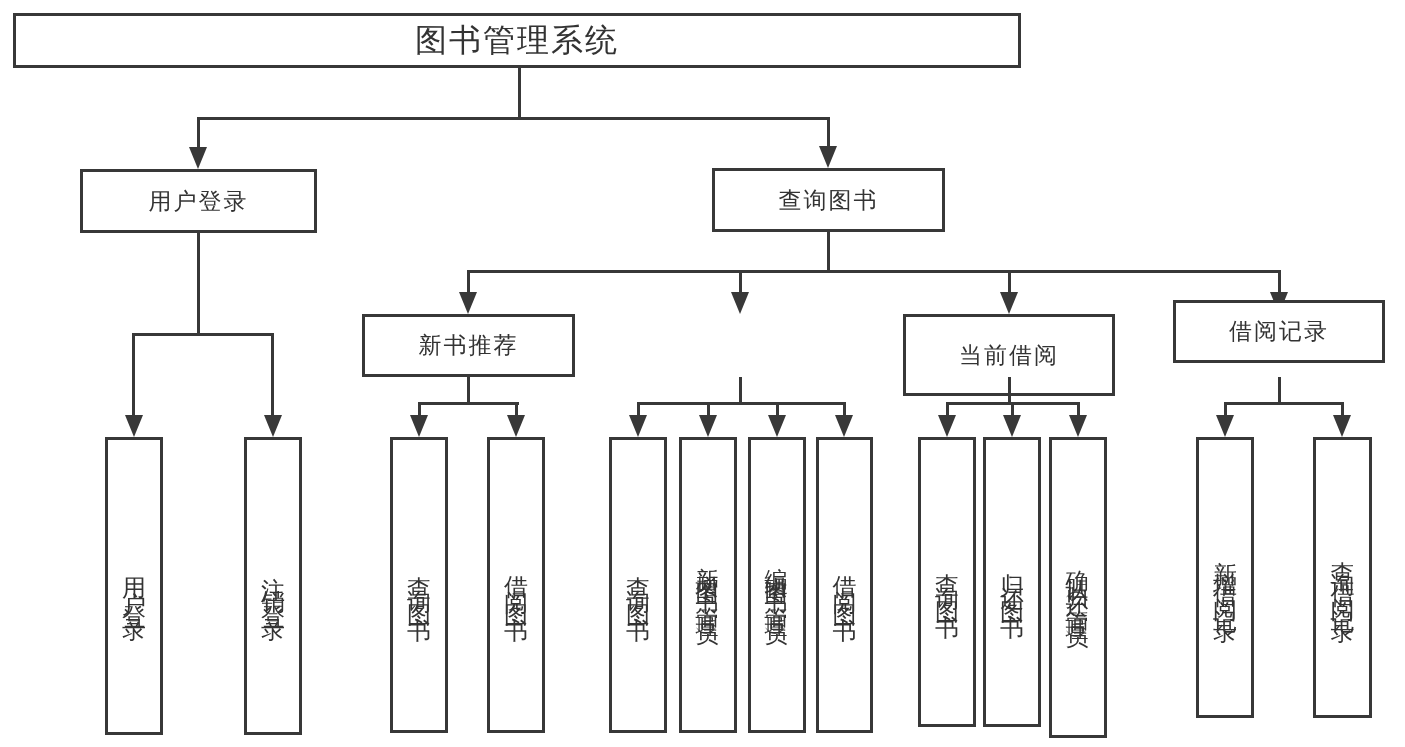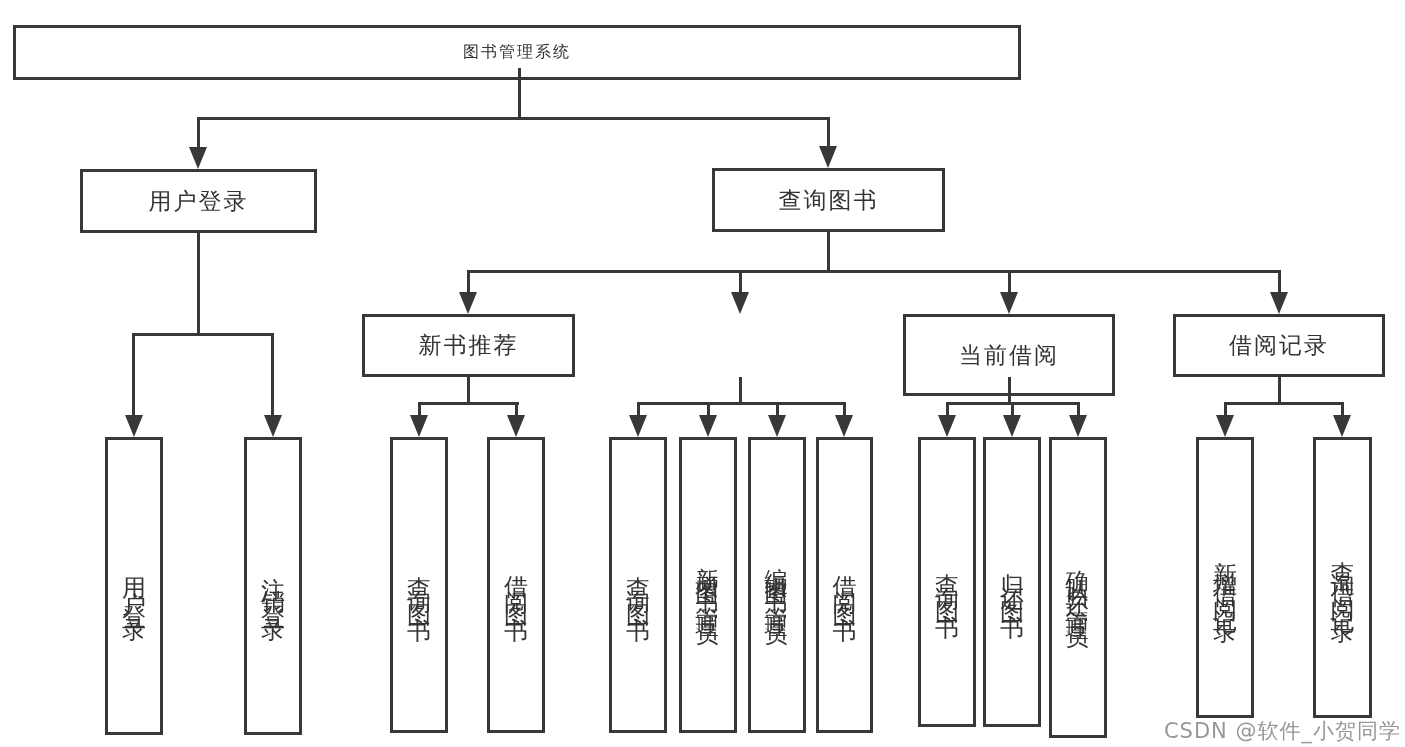--- a/index.html
+++ b/index.html
@@ -23,21 +23,21 @@
     position: absolute;
     border: 3px solid var(--line-color);
     background: #ffffff;
     display: flex;
     align-items: center;
     justify-content: center;
     font-size: 23px;
     color: var(--text-color);
     letter-spacing: 2px;
   }
-  .box.root { font-size: 16px; margin-top: 12px; }
+  .box.root { font-size: 32px; }
   .box.v {
     writing-mode: vertical-rl;
     text-orientation: mixed;
     font-size: 24px;
     letter-spacing: 14px;
   }
   .box.v.mid { letter-spacing: 12px; }
   .box.v.tight { font-size: 23px; letter-spacing: 8px; }
   .ln {
     position: absolute;
@@ -91,21 +91,21 @@
   <div class="ah" style="left:459px;top:292px"></div>
   <div class="ln" style="left:739px;top:270px;width:3px;height:30px"></div>
   <div class="ah" style="left:731px;top:292px"></div>
   <div class="ln" style="left:1008px;top:270px;width:3px;height:30px"></div>
   <div class="ah" style="left:1000px;top:292px"></div>
   <div class="ln" style="left:1278px;top:270px;width:3px;height:30px"></div>
   <div class="ah" style="left:1270px;top:292px"></div>
 
   <div class="box" style="left:362px;top:314px;width:213px;height:63px">新书推荐</div>
   <div class="box" style="left:903px;top:314px;width:212px;height:82px">当前借阅</div>
-  <div class="box" style="left:1173px;top:314px;width:212px;height:63px">借阅记录</div>
+  <div class="box" style="left:1173px;top:300px;width:212px;height:63px">借阅记录</div>
 
   <div class="ln" style="left:467px;top:377px;width:3px;height:28px"></div>
   <div class="ln" style="left:418px;top:402px;width:101px;height:3px"></div>
   <div class="ln" style="left:418px;top:402px;width:3px;height:24px"></div>
   <div class="ah" style="left:410px;top:415px"></div>
   <div class="ln" style="left:515px;top:402px;width:3px;height:24px"></div>
   <div class="ah" style="left:507px;top:415px"></div>
 
   <div class="ln" style="left:739px;top:377px;width:3px;height:28px"></div>
   <div class="ln" style="left:637px;top:402px;width:209px;height:3px"></div>
@@ -145,15 +145,14 @@
   <div class="box v tight" style="left:748px;top:437px;width:58px;height:296px">编辑图书（管理员）</div>
   <div class="box v" style="left:816px;top:437px;width:57px;height:296px">借阅图书</div>
 
   <div class="box v" style="left:918px;top:437px;width:58px;height:290px">查询图书</div>
   <div class="box v" style="left:983px;top:437px;width:58px;height:290px">归还图书</div>
   <div class="box v tight" style="left:1049px;top:437px;width:58px;height:301px">确认归还（管理员）</div>
 
   <div class="box v mid" style="left:1196px;top:437px;width:58px;height:281px">新增借阅记录</div>
   <div class="box v mid" style="left:1313px;top:437px;width:59px;height:281px">查询借阅记录</div>
 
-  <div class="wm">CSDN @软件_小贺同学</div>
 
 </div>
 
 </body></html>

